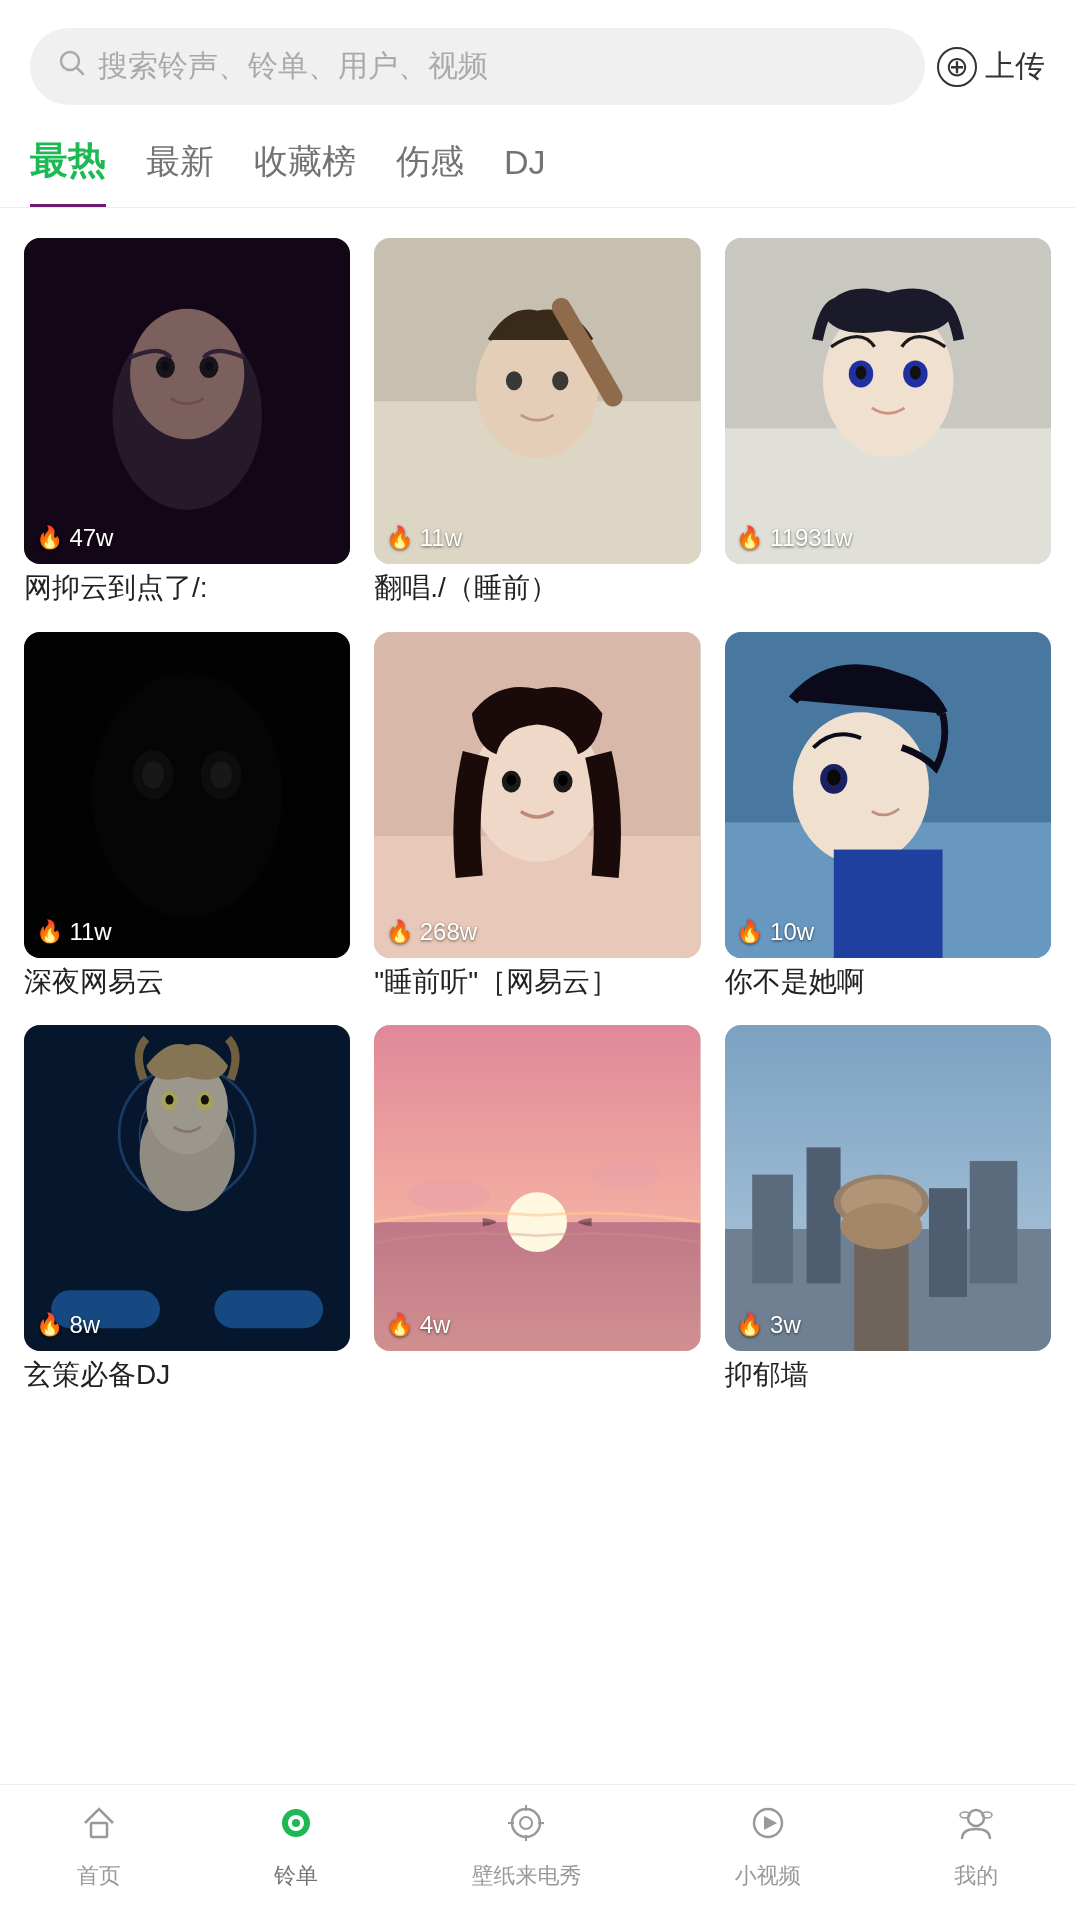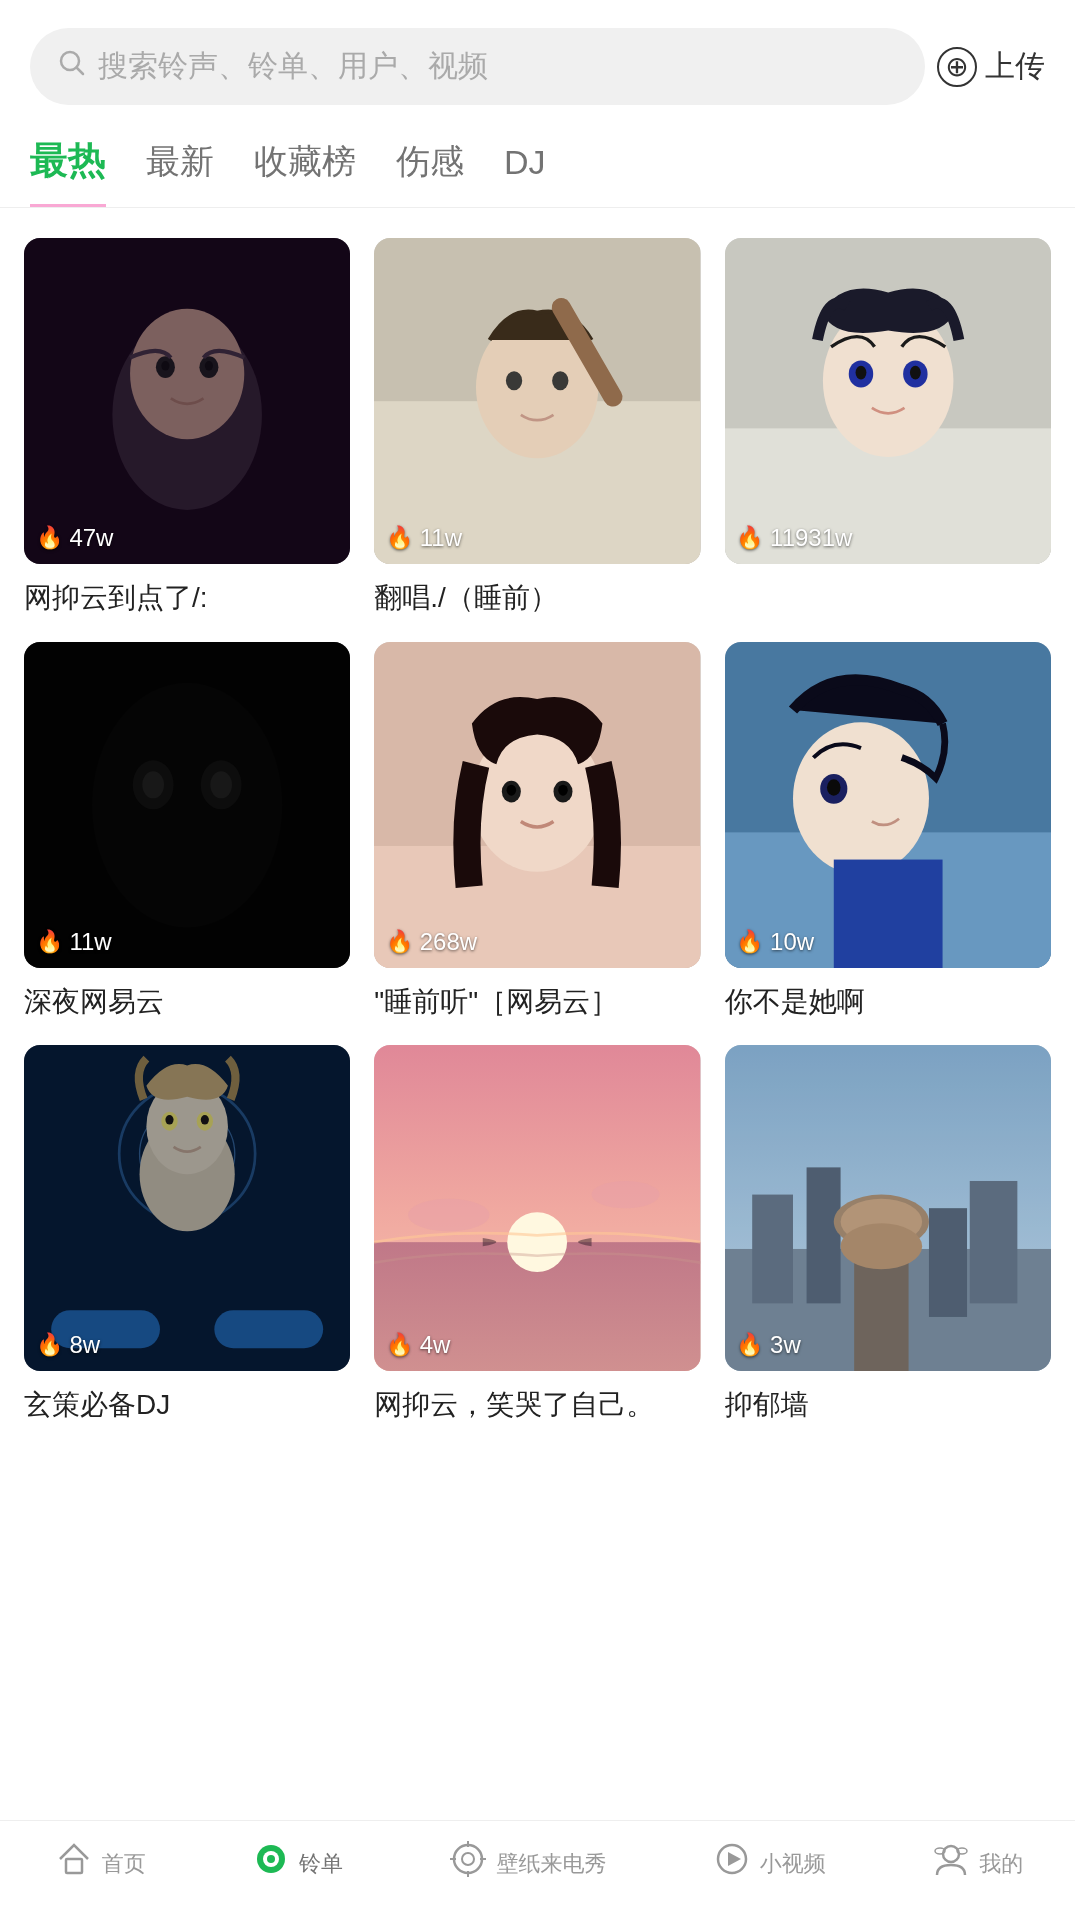--- a/index.html
+++ b/index.html
@@ -70,21 +70,21 @@
       font-size: 34px;
       color: #737373;
       padding-bottom: 18px;
       white-space: nowrap;
       cursor: pointer;
     }
     .nav-tab.active {
       color: #1db954;
       font-weight: bold;
       font-size: 38px;
-      border-bottom: 3px solid #f9a8d4;
+      border-bottom: 3px solid #701a75;
     }
 
     
     .grid {
       display: grid;
       grid-template-columns: repeat(3, 1fr);
       gap: 24px;
       padding: 30px 24px;
     }
 
@@ -106,41 +106,41 @@
       color: #fff;
       font-size: 24px;
       display: flex;
       align-items: center;
       gap: 6px;
       text-shadow: 0 1px 3px rgba(0,0,0,0.6);
     }
     .card-title {
       font-size: 28px;
       color: #222;
-      margin-top: 14px;
+      margin-top: 4px;
       line-height: 1.4;
       word-break: break-all;
     }
 
     
     .bottom-nav {
       position: fixed;
       bottom: 0;
       left: 0;
       width: 1075px;
       background: #fff;
       border-top: 1px solid #eee;
       display: flex;
       align-items: center;
       justify-content: space-around;
       padding: 16px 0 24px;
     }
     .nav-item {
       display: flex;
-      flex-direction: row;
+      flex-direction: column;
       align-items: center;
       gap: 6px;
       cursor: pointer;
     }
     .nav-item-icon {
       font-size: 44px;
       color: #999;
     }
     .nav-item-icon.active-icon {
       color: #1db954;
@@ -340,21 +340,20 @@
     <path d="M0 145 Q60 135 120 140 Q180 135 240 145" stroke="rgba(255,200,150,0.6)" stroke-width="2" fill="none"></path>
     <path d="M0 160 Q60 150 120 155 Q180 150 240 160" stroke="rgba(200,150,140,0.4)" stroke-width="2" fill="none"></path>
     <path d="M80 148 Q100 145 80 142" fill="rgba(50,30,40,0.5)"></path>
     <path d="M160 148 Q140 145 160 142" fill="rgba(50,30,40,0.5)"></path>
     <ellipse cx="55" cy="125" rx="30" ry="12" fill="#e8a0a8" opacity="0.5"></ellipse>
     <ellipse cx="185" cy="110" rx="25" ry="10" fill="#e8a0a8" opacity="0.5"></ellipse>
   </svg><div class="card-count">
           <span style="font-size:22px">🔥</span>
           <span>4w</span>
         </div></div>
-      <div class="card-title">网抑云，笑哭了自己。</div>
     </div>
     <div class="card">
       <div class="card-thumb"><svg viewBox="0 0 240 240" xmlns="http://www.w3.org/2000/svg" width="100%" height="100%">
     <defs>
       <linearGradient id="citysky" x1="0" y1="0" x2="0" y2="1">
         <stop offset="0%" stop-color="#80a8c8"></stop>
         <stop offset="50%" stop-color="#a0c0d8"></stop>
         <stop offset="100%" stop-color="#c0d8e8"></stop>
       </linearGradient>
     </defs>

